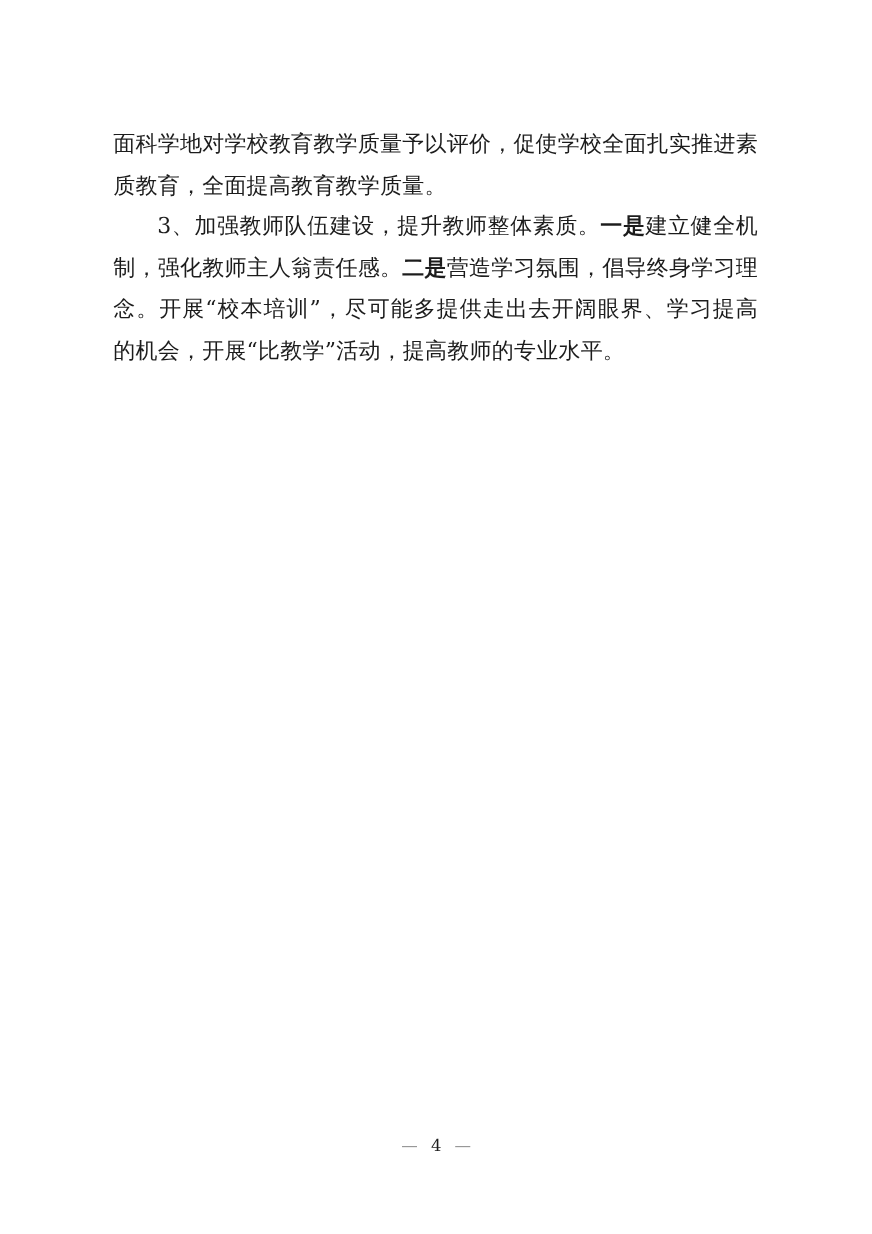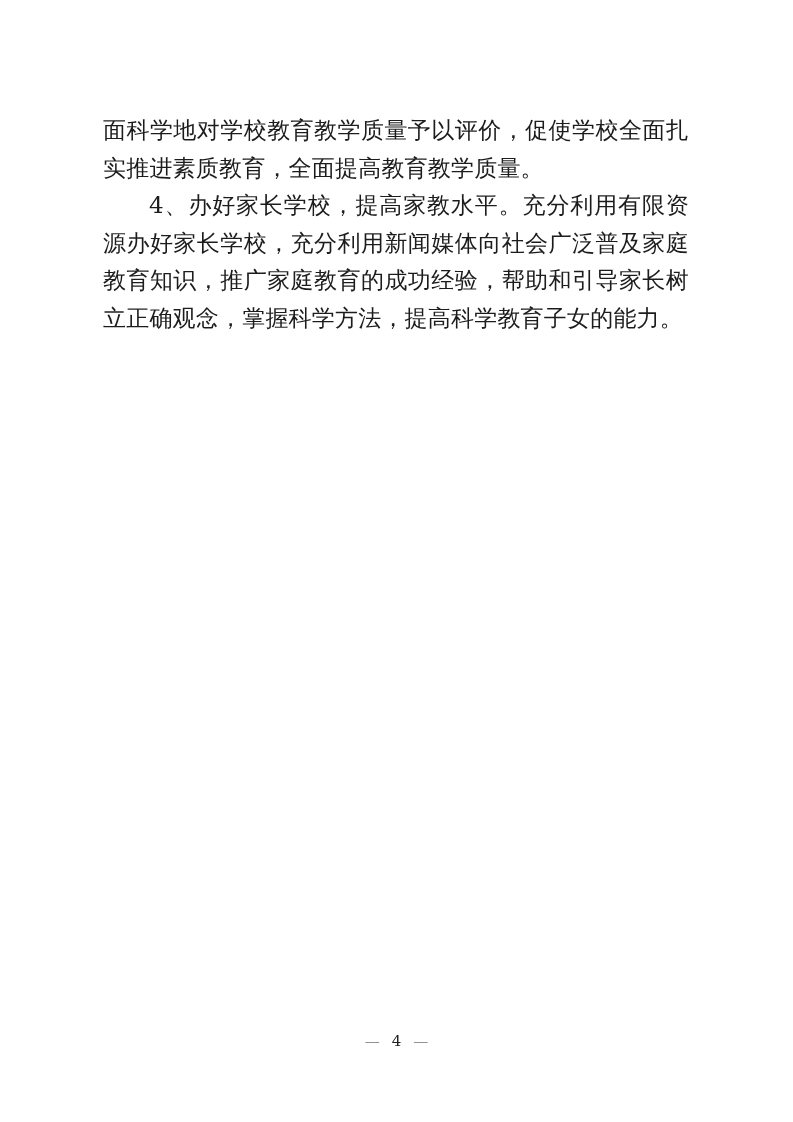--- a/index.html
+++ b/index.html
@@ -17,21 +17,21 @@
   }
   .body-text {
     position: absolute;
     left: 103px;
     top: 112px;
     width: 586px;
   }
   p.para {
     margin: 0;
     padding: 0;
-    font-size: 23px;
+    font-size: 20px;
     line-height: 37.6px;
     color: #1c1c1c;
     text-align: justify;
     letter-spacing: 0.2px;
   }
   p.para.indent {
     text-indent: 2em;
   }
   .run-bold {
     font-weight: 700;
@@ -55,20 +55,20 @@
     color: #1f1f1f;
   }
 </style>
 </head>
 <body>
 
 <div class="page">
 
   <div class="body-text" id="doc-body">
       <p class="para"><span class="run">面科学地对学校教育教学质量予以评价，促使学校全面扎实推进素质教育，全面提高教育教学质量。</span></p>
-      <p class="para indent"><span class="run">4、办好家长学校，提高家教水平。充分利用有限资源办好家长学校，充分利用新闻媒体向社会广泛普及家庭教育知识，推广家庭教育的成功经验，帮助和引导家长树立正确观念，掌握科学方法，提高科学教育子女的能力。</span></p>
+      <p class="para indent"><span class="run">3、加强教师队伍建设，提升教师整体素质。</span><span class="run-bold">一是</span><span class="run">建立健全机制，强化教师主人翁责任感。</span><span class="run-bold">二是</span><span class="run">营造学习氛围，倡导终身学习理念。开展“校本培训”，尽可能多提供走出去开阔眼界、学习提高的机会，开展“比教学”活动，提高教师的专业水平。</span></p>
     </div>
 
   <div class="footer">
     <span class="dash">—</span><span class="num">4</span><span class="dash">—</span>
   </div>
 
 </div>
 
 </body></html>

